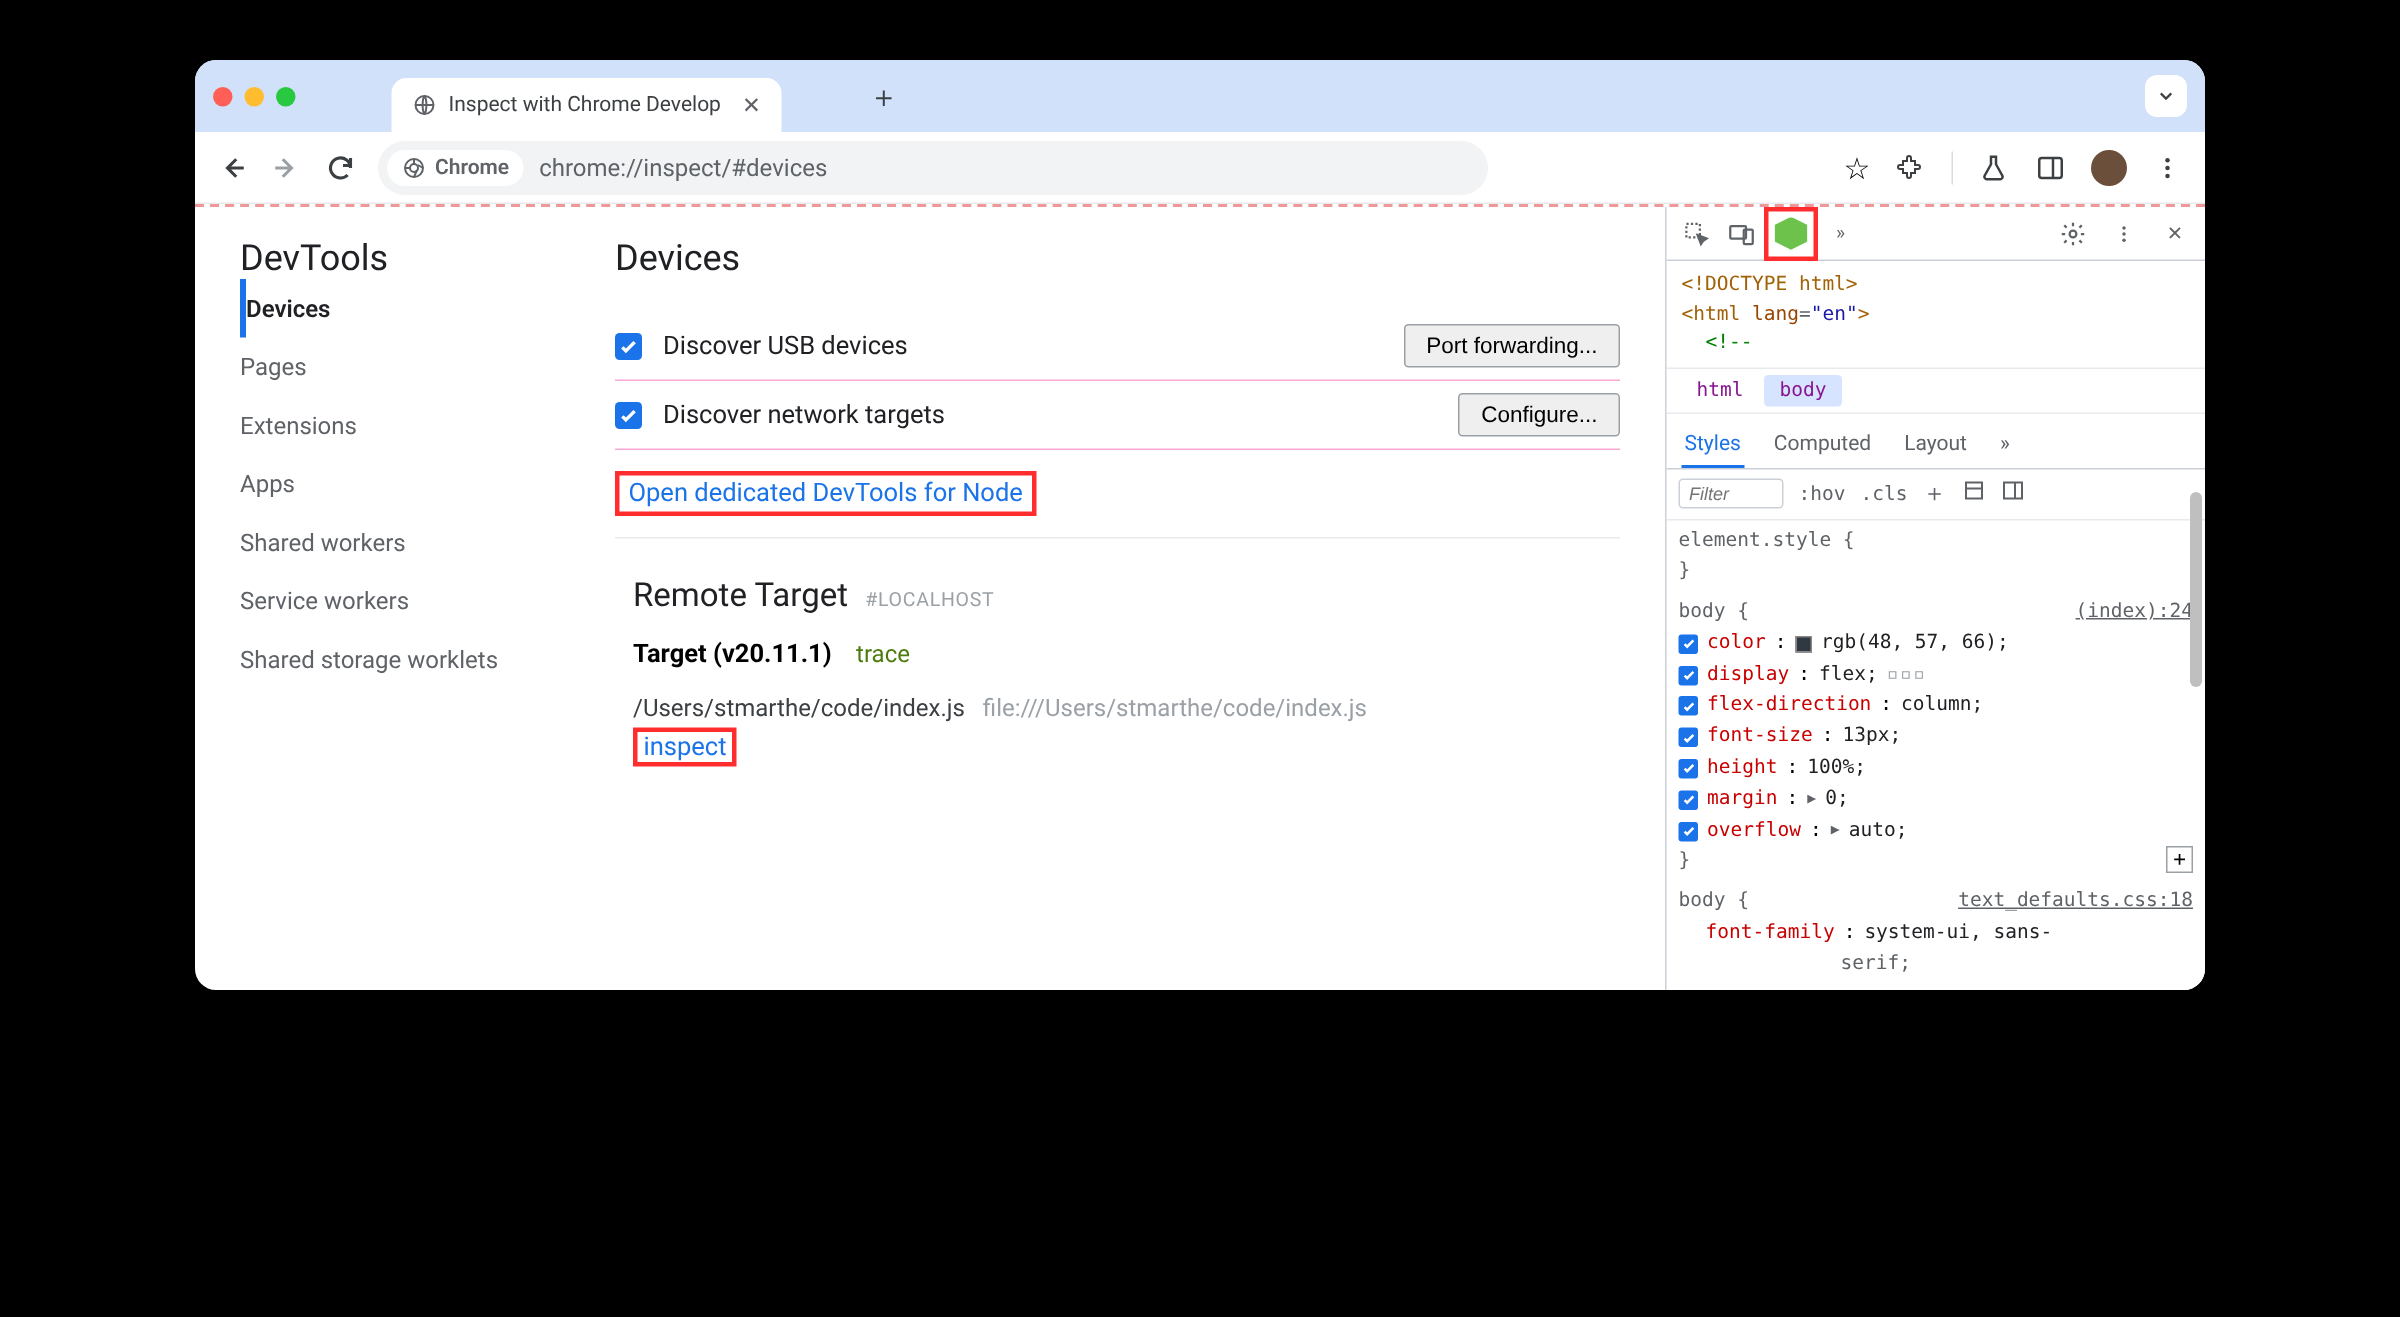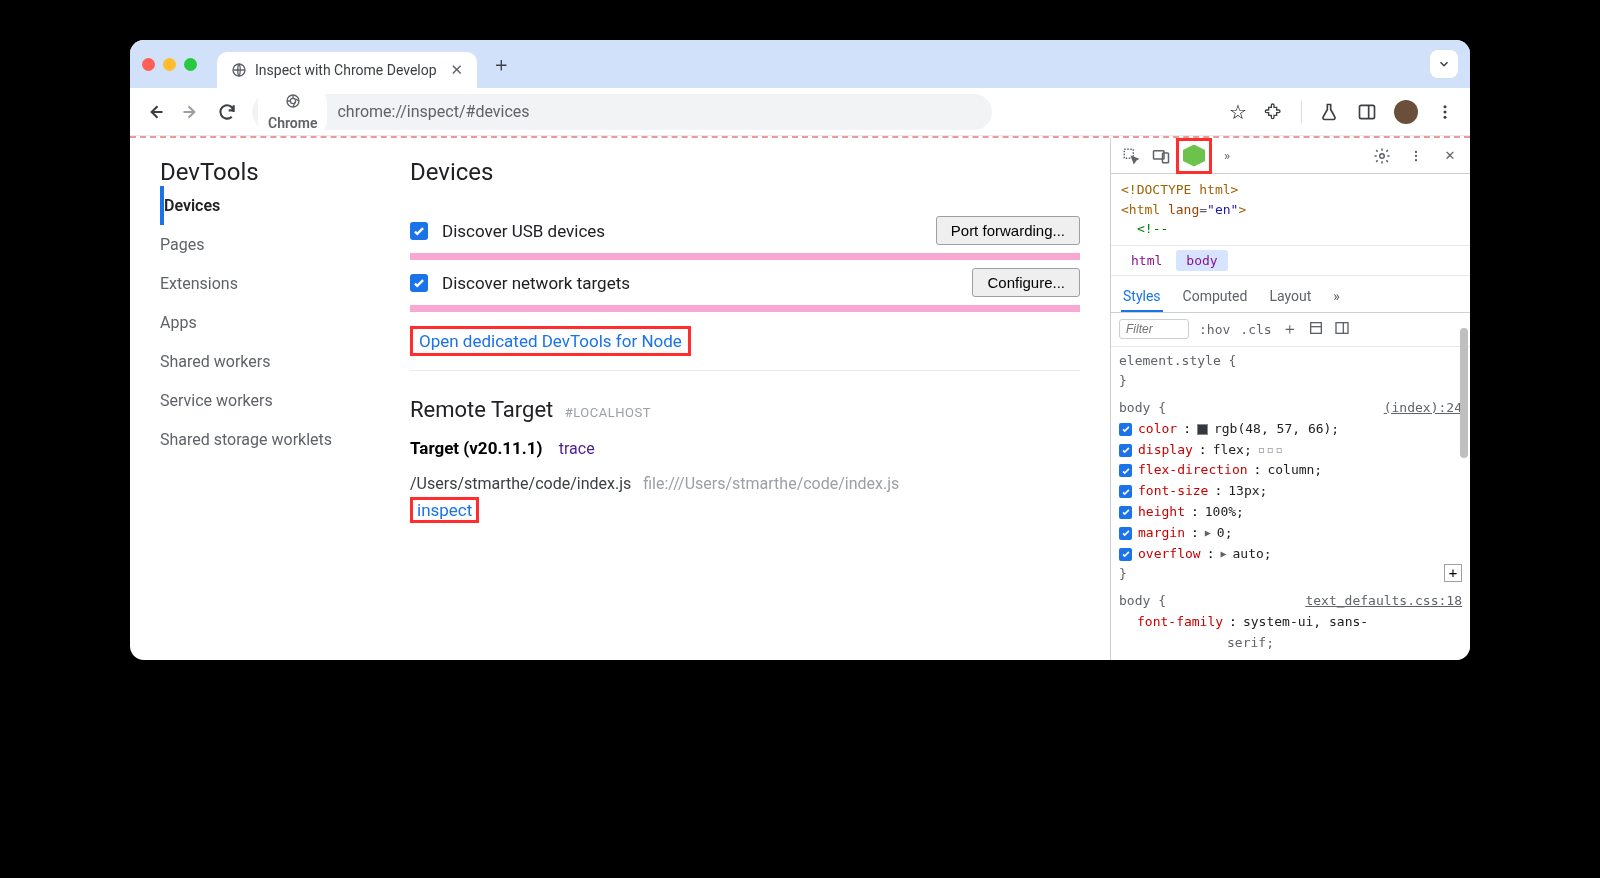--- a/index.html
+++ b/index.html
@@ -22,20 +22,21 @@
     flex-direction: column;
   }
   
   .titlebar {
     background: #d1e1fa;
     display: flex;
     align-items: center;
     height: 48px;
     padding: 0 12px;
     position: relative;
+    gap: 44px;
   }
   .traffic { display:flex; gap:8px; margin-right:20px; }
   .dot { width:13px; height:13px; border-radius:50%; }
   .dot.red{background:#ff5f57;} .dot.yellow{background:#febc2e;} .dot.green{background:#28c840;}
   .tab {
     background:#fff; height:36px; border-radius:10px 10px 0 0;
     display:flex; align-items:center; gap:8px; padding:0 14px;
     align-self:flex-end; font-size:14px; color:#3c4043; max-width:280px;
   }
   .globe-icon { width:16px; height:16px; }
@@ -54,61 +55,61 @@
   }
   .nav-ico { width:22px; height:22px; display:flex; align-items:center; justify-content:center; color:#3c4043;}
   .nav-ico.dim{color:#9aa0a6;}
   .omnibox {
     flex:1; max-width:740px; height:36px; background:#f1f3f4;
     border-radius:18px; display:flex; align-items:center;
     padding:0 6px; gap:10px; color:#5f6368; font-size:16px;
   }
   .chip {
     background:#fff; border-radius:14px; padding:4px 10px;
-    display:flex; align-items:center; gap:6px; font-size:14px; font-weight:600;flex-direction:column;
+    display:flex; align-items:center; gap:6px; font-size:14px; font-weight:600;
   }
   .url { color:#5f6368; }
   .toolbar-right { display:flex; align-items:center; gap:16px; margin-left:auto; }
   .star { font-size:20px; }
   .avatar { width:24px; height:24px; border-radius:50%; background:#6b4f3b; }
   .vsep { width:1px; height:22px; background:#dadce0; }
   
   .content { display:flex; height:524px; border-top:2px dashed #e99; }
   .page { flex:1; display:flex; padding:20px 0 0 30px; overflow:hidden; }
   .sidebar { width:250px; }
   .sb-title { font-size:24px; font-weight:400; color:#202124; padding-left:0;}
   .sb-item {
     padding:10px 0 10px 0; font-size:16px; color:#5f6368; cursor:pointer;
   }
   .sb-item.active { color:#202124; border-left:4px solid #1a73e8; padding-left:0; font-weight:600; }
   .main { flex:1; padding-right:30px; }
   .h1 { font-size:24px; font-weight:400; color:#202124; margin-bottom:22px; }
   .row {
     display:flex; align-items:center; gap:14px;
-    padding:8px 0; border-bottom:7px solid #f9a8d4;
+    padding:8px 0; border-bottom:1px solid #f9a8d4;
   }
   .row:last-of-type{border-bottom:none;}
   .checkbox {
     width:18px; height:18px; background:#1a73e8; border-radius:3px;
     display:flex; align-items:center; justify-content:center;
   }
   .checkbox svg{width:14px;height:14px;}
   .row-label{ font-size:17px; color:#202124; }
   .row-btn {
     margin-left:auto; background:#efefef; border:1px solid #9aa0a6;
     padding:5px 14px; font-size:15px; border-radius:3px; cursor:pointer;
   }
   .link { color:#1a73e8; font-size:17px; cursor:pointer; }
   .hl-red { border:3px solid #ff2d2d; padding:2px 6px; display:inline-block; }
-  .section { margin-top:14px; padding-top:12px; }
+  .section { margin-top:14px; padding-top:12px;margin-left:12px; }
   .h2 { font-size:22px; color:#202124; }
   .h2 small { font-size:13px; color:#9aa0a6; letter-spacing:.5px; margin-left:6px;}
   .target-line { margin-top:16px; font-size:17px; }
   .target-line .bold{font-weight:700;}
-  .target-line .trace{ color:#4c1d95; margin-left:12px; font-size:16px;}
+  .target-line .trace{ color:#4d7c0f; margin-left:12px; font-size:16px;}
   .paths { margin-top:16px; font-size:16px; color:#3c4043; }
   .paths .grey{ color:#9aa0a6; margin-left:8px;}
   .inspect-box { border:3px solid #ff2d2d; padding:0 4px; display:inline-block; margin-top:4px;}
   .inspect-box span{ color:#1a73e8; font-size:17px;}
 
   
   .devtools {
     width:360px; border-left:1px solid #cbd0d6; background:#fff;
     display:flex; flex-direction:column; font-size:13px; position:relative;
   }

